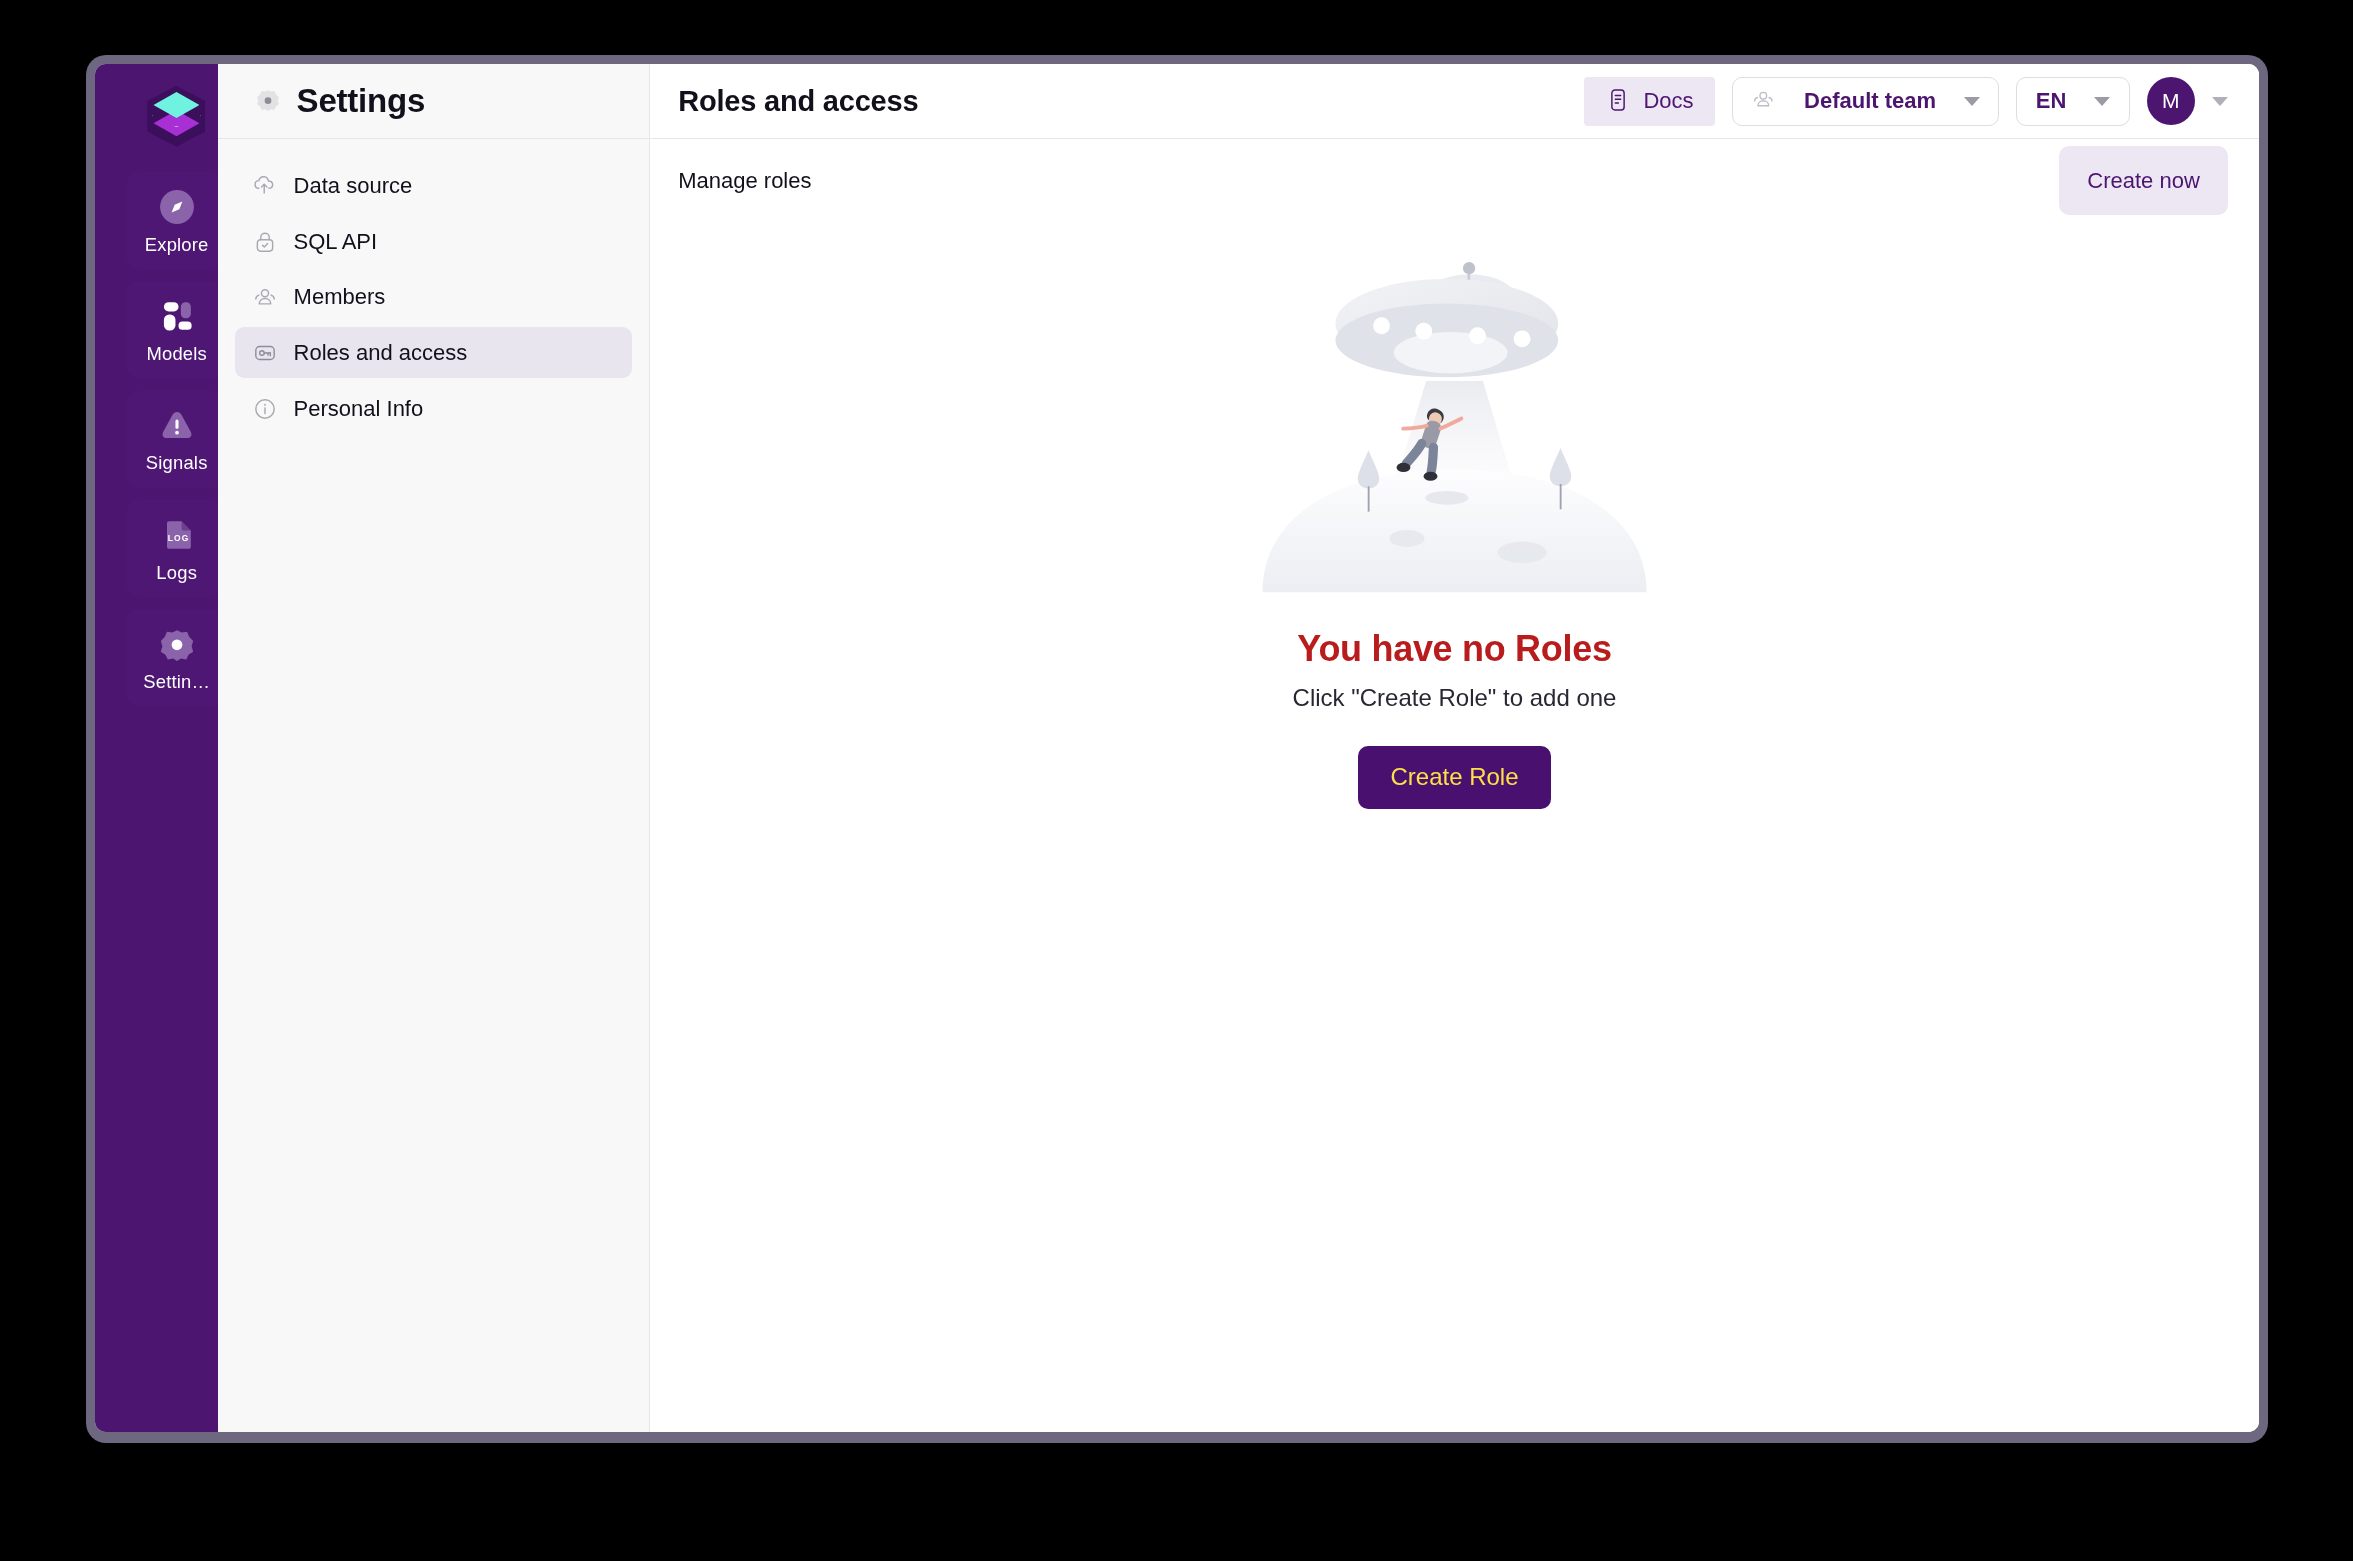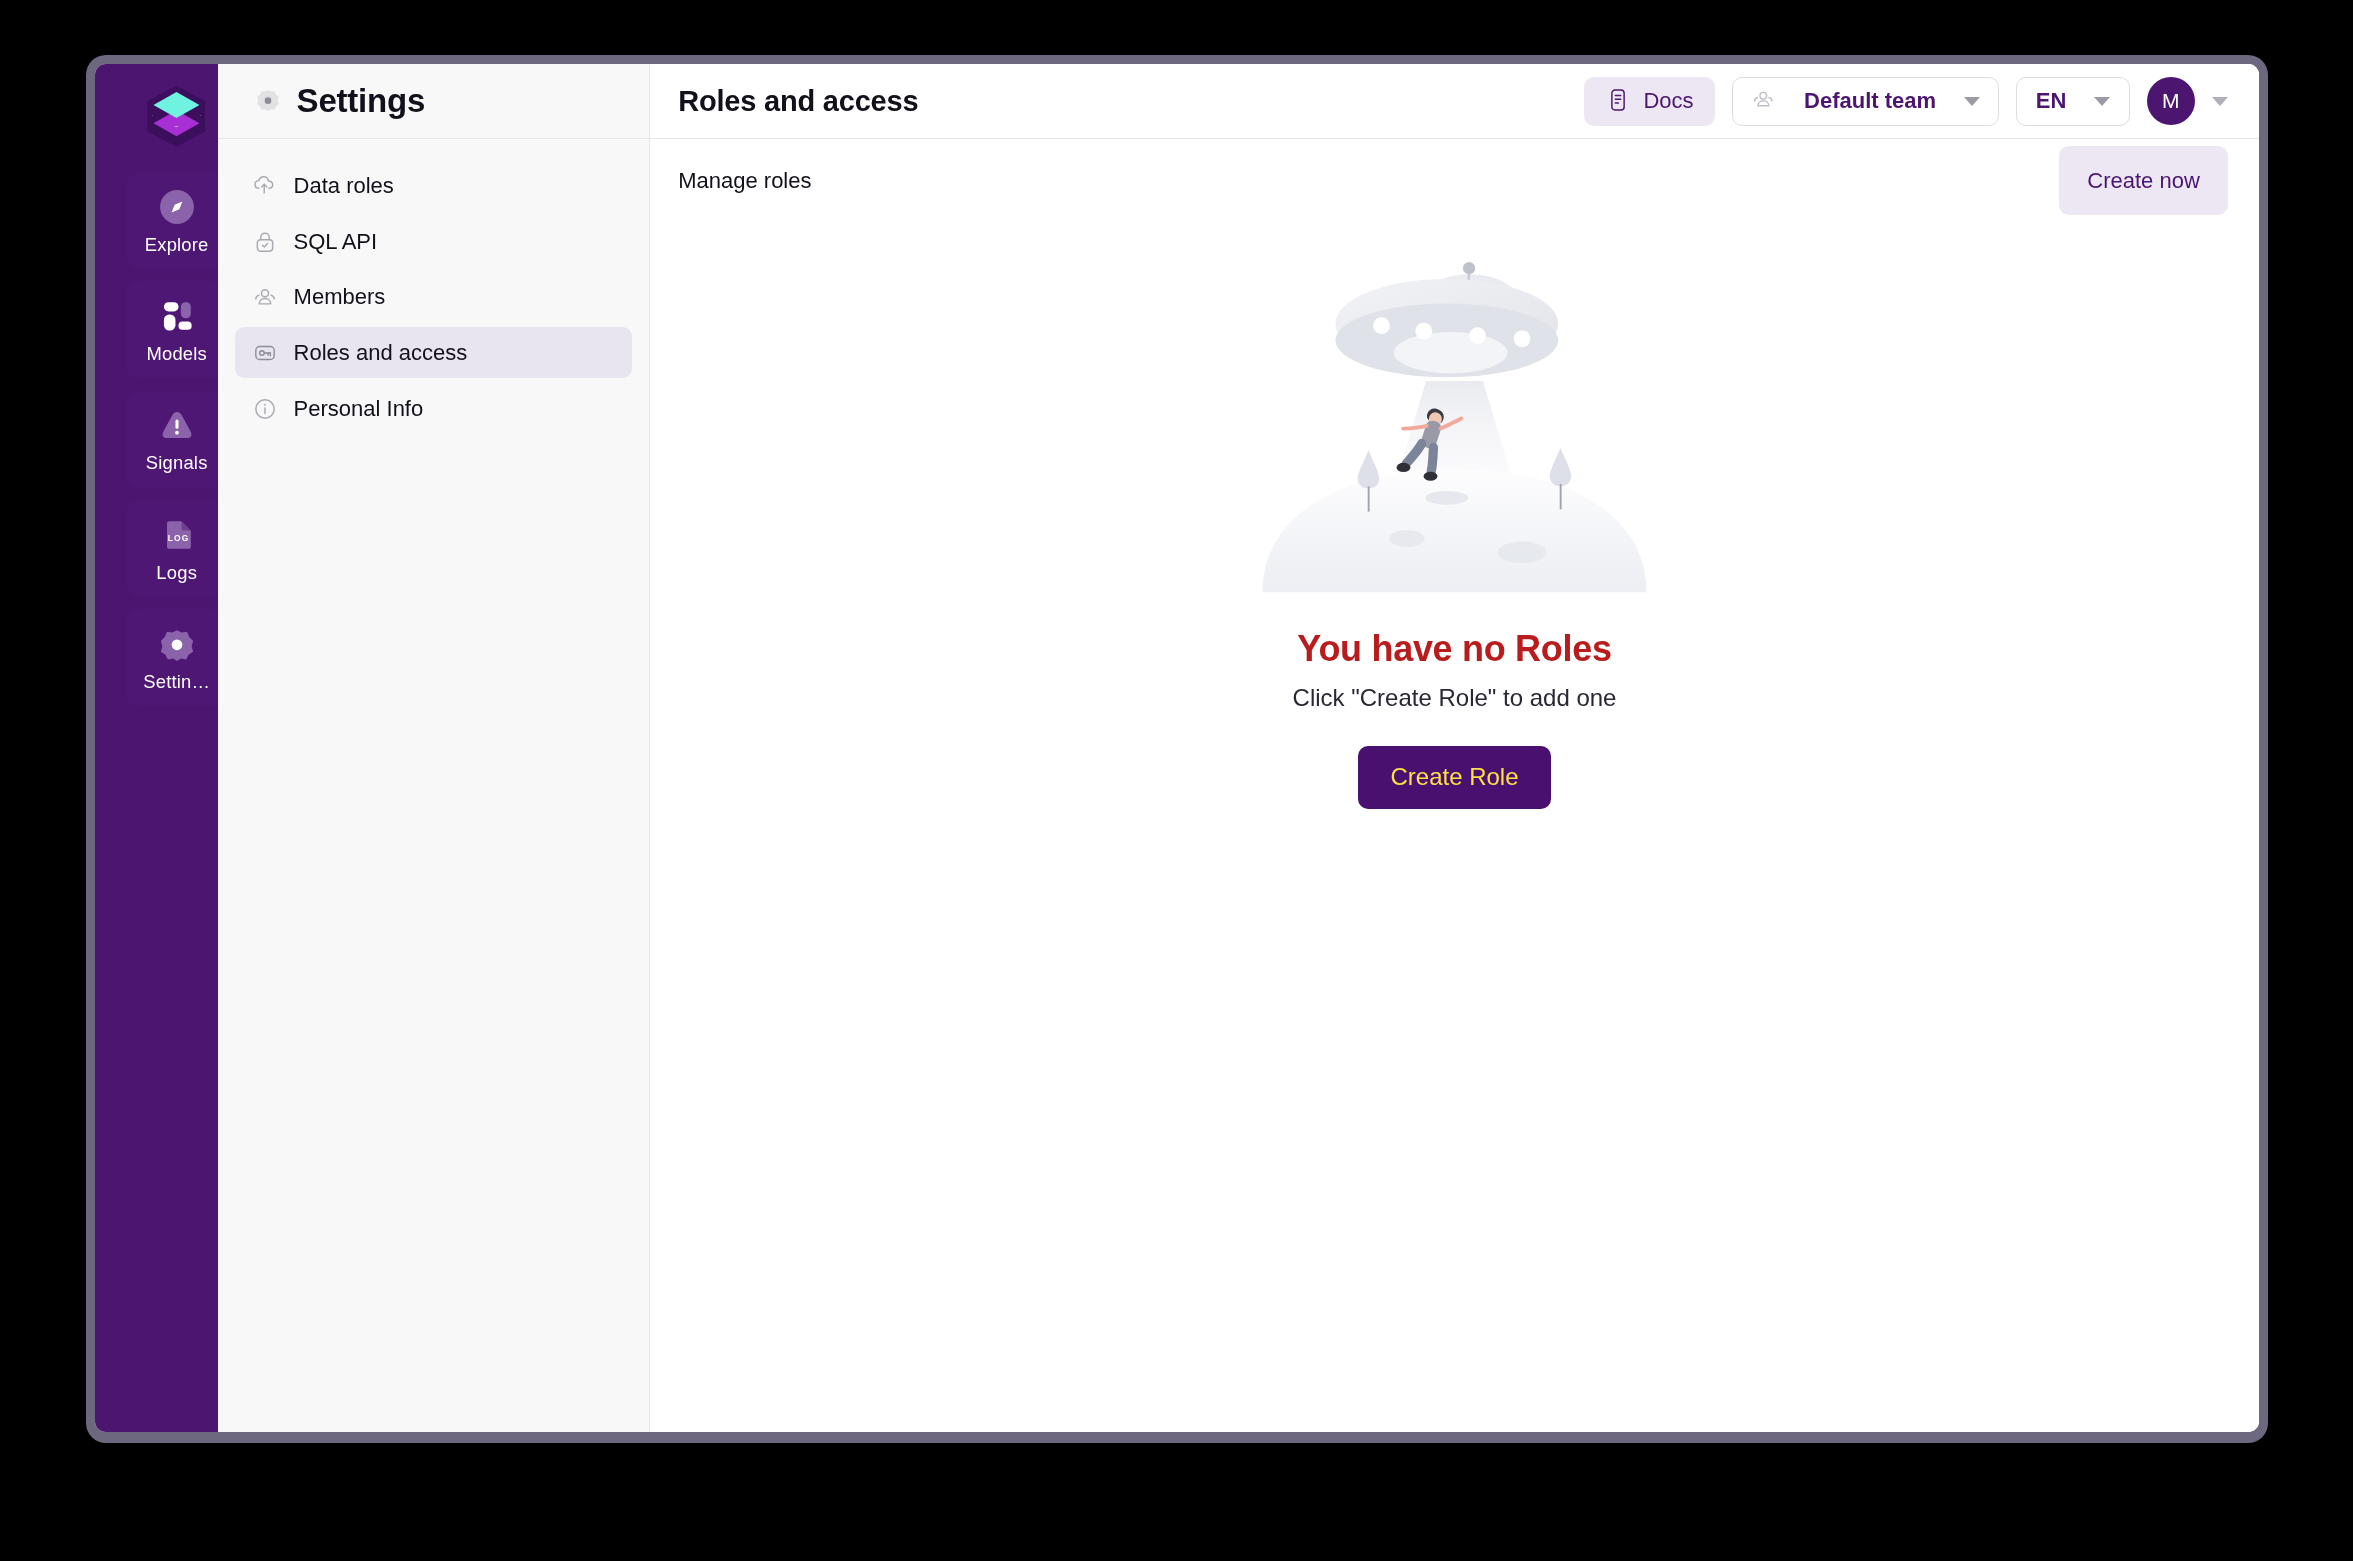--- a/index.html
+++ b/index.html
@@ -161,21 +161,21 @@
     display: flex;
     align-items: center;
     padding: 0 31px 0 28px;
   }
   #page-heading { font-size: 29px; color: #12101a; letter-spacing: -0.2px; }
   #topbar-actions { margin-left: auto; display: flex; align-items: center; gap: 17px; }
 
   .btn-docs {
     height: 49px;
     background: #ece7f3;
-    border-radius: 10px;
+    border-radius: 4px;
     display: flex; align-items: center; gap: 12.3px;
     padding: 0 21.5px;
     cursor: pointer;
     border: none;
   }
   .btn-docs .lbl { color: #4b1570; font-size: 22px; }
 
   .btn-outline {
     height: 49px;
     background: #ffffff;
@@ -346,21 +346,21 @@
       <div id="settings-nav">
 
         <div class="nav-item">
           <span class="nav-ico">
             <svg width="26" height="26" viewBox="0 0 34 34" fill="none" stroke="#a9a9b2" stroke-width="1.9" stroke-linecap="round" stroke-linejoin="round">
               <path d="M9 20 C6 20 4 18 4 15 C4 12 6 10 9 10 C9.5 6.5 12.5 4.5 16 5 C19 5.4 21 7.6 21.4 10.4 C24.5 10.2 27 12.4 27 15 C27 18 25 20 22 20"></path>
               <path d="M16 26 L16 15"></path>
                 <path d="M12.5 18.2 L16 14.7 L19.5 18.2"></path>
             </svg>
           </span>
-          <span class="nav-label">Data roles</span>
+          <span class="nav-label">Data source</span>
         </div>
 
         <div class="nav-item">
           <span class="nav-ico">
             <svg width="26" height="26" viewBox="0 0 34 34" fill="none" stroke="#a9a9b2" stroke-width="1.9" stroke-linecap="round" stroke-linejoin="round">
               <rect x="7" y="14" width="20" height="15" rx="4"></rect>
               <path d="M11.5 14 L11.5 10.5 C11.5 7.5 14 5.5 17 5.5 C20 5.5 22.5 7.5 22.5 10.5 L22.5 14"></path>
               <path d="M13.8 21.4 L16.2 23.6 L20.4 19"></path>
             </svg>
           </span>

